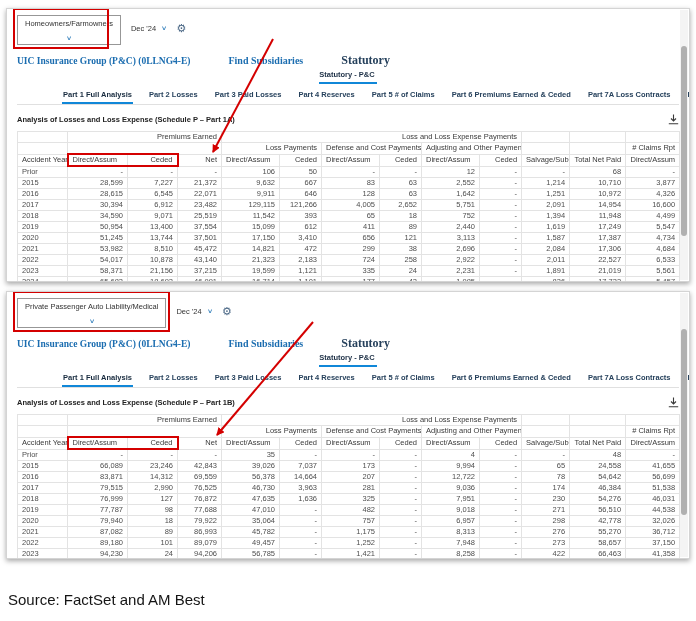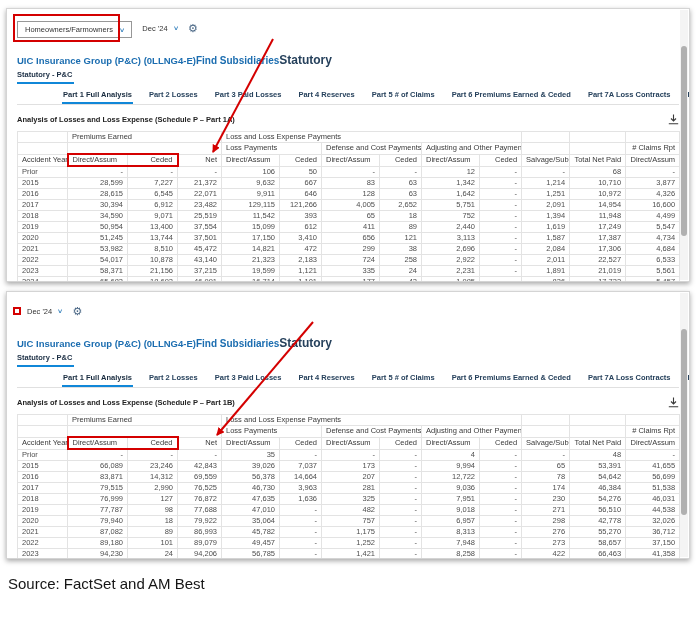--- a/index.html
+++ b/index.html
@@ -7,68 +7,68 @@
   .panel{position:absolute;left:6px;width:684px;background:#fff;border:1px solid #d4d4d4;
     box-shadow:0 2px 5px rgba(0,0,0,0.35);overflow:hidden;box-sizing:border-box;}
   #panel-0{top:8px;height:274px;}
   #panel-1{top:291px;height:268px;}
   .panel-inner{padding:7px 10px 0 10px;position:relative;}
 
   
   .toolbar{display:flex;align-items:center;gap:10px;height:24px;margin-bottom:4px;}
   .lob-wrap{position:relative;display:inline-block;}
   .dropdown{border:1px solid #979797;background:#fff;padding:3px 7px;font-size:7.5px;color:#333;
-    display:inline-flex;align-items:center;gap:7px;white-space:nowrap;}
+    display:inline-flex;align-items:center;gap:7px;white-space:nowrap;flex-direction:column;}
   .chev{color:#2a7ab9;font-size:6px;line-height:1;transform:scaleX(1.4);}
   .red-overlay{position:absolute;border:2px solid #d40000;pointer-events:none;z-index:5;}
   .ro-partial{top:-4px;bottom:-4px;left:-4px;right:12px;}
   .ro-full{top:-4px;bottom:-4px;left:-4px;right:-4px;}
   .date-ctrl{display:inline-flex;align-items:center;gap:6px;font-size:7.5px;color:#333;cursor:pointer;}
   .gear{font-size:11px;color:#4a6785;line-height:1;cursor:pointer;}
 
   
-  .title-row{display:flex;align-items:baseline;height:17px;margin:3px 0 2px 0;}
+  .title-row{display:flex;align-items:baseline;gap:38px;height:17px;margin:3px 0 2px 0;font-family:Liberation Serif, serif;}
   .grp-title{color:#1b6db0;font-weight:bold;font-size:9.5px;}
   .lnk{color:#1b6db0;font-size:10px;font-weight:bold;margin-top:11px;}
   .stat-lbl{color:#26415c;font-size:12px;font-weight:bold;}
 
   
-  .subtab-row{height:20px;}
+  .subtab-row{height:20px;text-align:center;}
   .subtab{display:inline-block;font-size:7.5px;font-weight:bold;color:#1c2f45;
     border-bottom:2px solid #1087d8;padding:3px 2px 3px 0;}
 
   
   .tabs{display:flex;gap:15px;border-bottom:1px solid #e0e0e0;height:21px;align-items:flex-end;
     font-size:7.5px;color:#26415c;white-space:nowrap;}
   .tab{padding:0 1px 5px 1px;font-weight:bold;cursor:pointer;}
   .tab.active{color:#16293d;border-bottom:2px solid #1087d8;padding-bottom:3px;margin-left:45px;}
 
   
   .tbl-title-row{display:flex;justify-content:space-between;align-items:center;margin:8px 0 5px 0;height:13px;}
   .tbl-title{font-size:7.5px;font-weight:bold;color:#222;}
   .dl-icon{cursor:pointer;}
 
   
   table{border-collapse:collapse;table-layout:fixed;width:662px;font-size:7.5px;}
   th,td{border:1px solid #e3e3e3;padding:1px 4px;text-align:right;white-space:nowrap;overflow:hidden;
     font-weight:normal;color:#4e4e4e;height:8px;line-height:8px;}
   thead th{color:#3a3a3a;}
-  th.c{text-align:left;}
+  th.c{text-align:right;}
   th.l,td.lbl{text-align:left;}
   .hl-l{border-top:2px solid #d40000 !important;border-bottom:2px solid #d40000 !important;border-left:2px solid #d40000 !important;}
   .hl-r{border-top:2px solid #d40000 !important;border-bottom:2px solid #d40000 !important;border-right:2px solid #d40000 !important;}
 
   
   .arrow-svg{position:absolute;left:0;top:0;pointer-events:none;z-index:6;}
 
   
   .vscroll{position:absolute;right:1px;top:1px;bottom:1px;width:8px;background:#f4f4f4;z-index:4;}
   .vthumb{position:absolute;left:1px;width:6px;background:#b0b0b0;border-radius:3px;cursor:pointer;}
 
-  .page-caption{position:absolute;left:8px;top:575px;font-size:15px;color:#151515;}
+  .page-caption{position:absolute;left:8px;top:591px;font-size:15px;color:#151515;}
 </style>
 </head>
 <body>
 
 <section class="panel" id="panel-0">
   <div class="panel-inner">
     <div class="toolbar">
       <span class="lob-wrap">
         <span class="dropdown">
           <span>Homeowners/Farmowners</span>
@@ -182,21 +182,21 @@
           </tr>
           <tr>
             <td class="lbl">2015</td>
             <td>28,599</td>
             <td>7,227</td>
             <td>21,372</td>
             <td>9,632</td>
             <td>667</td>
             <td>83</td>
             <td>63</td>
-            <td>1,342</td>
+            <td>2,552</td>
             <td>-</td>
             <td>1,214</td>
             <td>10,710</td>
             <td>3,877</td>
           </tr>
           <tr>
             <td class="lbl">2016</td>
             <td>28,615</td>
             <td>6,545</td>
             <td>22,071</td>
@@ -346,20 +346,24 @@
 
   <div class="vscroll">
     <div class="vthumb" style="top:36px;height:190px;"></div>
   </div>
 </section>
 
 <section class="panel" id="panel-1">
   <div class="panel-inner">
     <div class="toolbar">
       <span class="lob-wrap">
+        <span class="dropdown">
+          <span>Private Passenger Auto Liability/Medical</span>
+          <span class="chev">∨</span>
+        </span>
         <span class="red-overlay ro-full"></span>
       </span>
       <span class="date-ctrl">
         <span>Dec '24</span>
         <span class="chev">∨</span>
       </span>
       <span class="gear">⚙</span>
     </div>
 
     <div class="title-row">
@@ -464,21 +468,21 @@
             <td>66,089</td>
             <td>23,246</td>
             <td>42,843</td>
             <td>39,026</td>
             <td>7,037</td>
             <td>173</td>
             <td>-</td>
             <td>9,994</td>
             <td>-</td>
             <td>65</td>
-            <td>53,391</td>
+            <td>24,558</td>
             <td>41,655</td>
           </tr>
           <tr>
             <td class="lbl">2016</td>
             <td>83,871</td>
             <td>14,312</td>
             <td>69,559</td>
             <td>56,378</td>
             <td>14,664</td>
             <td>207</td>

